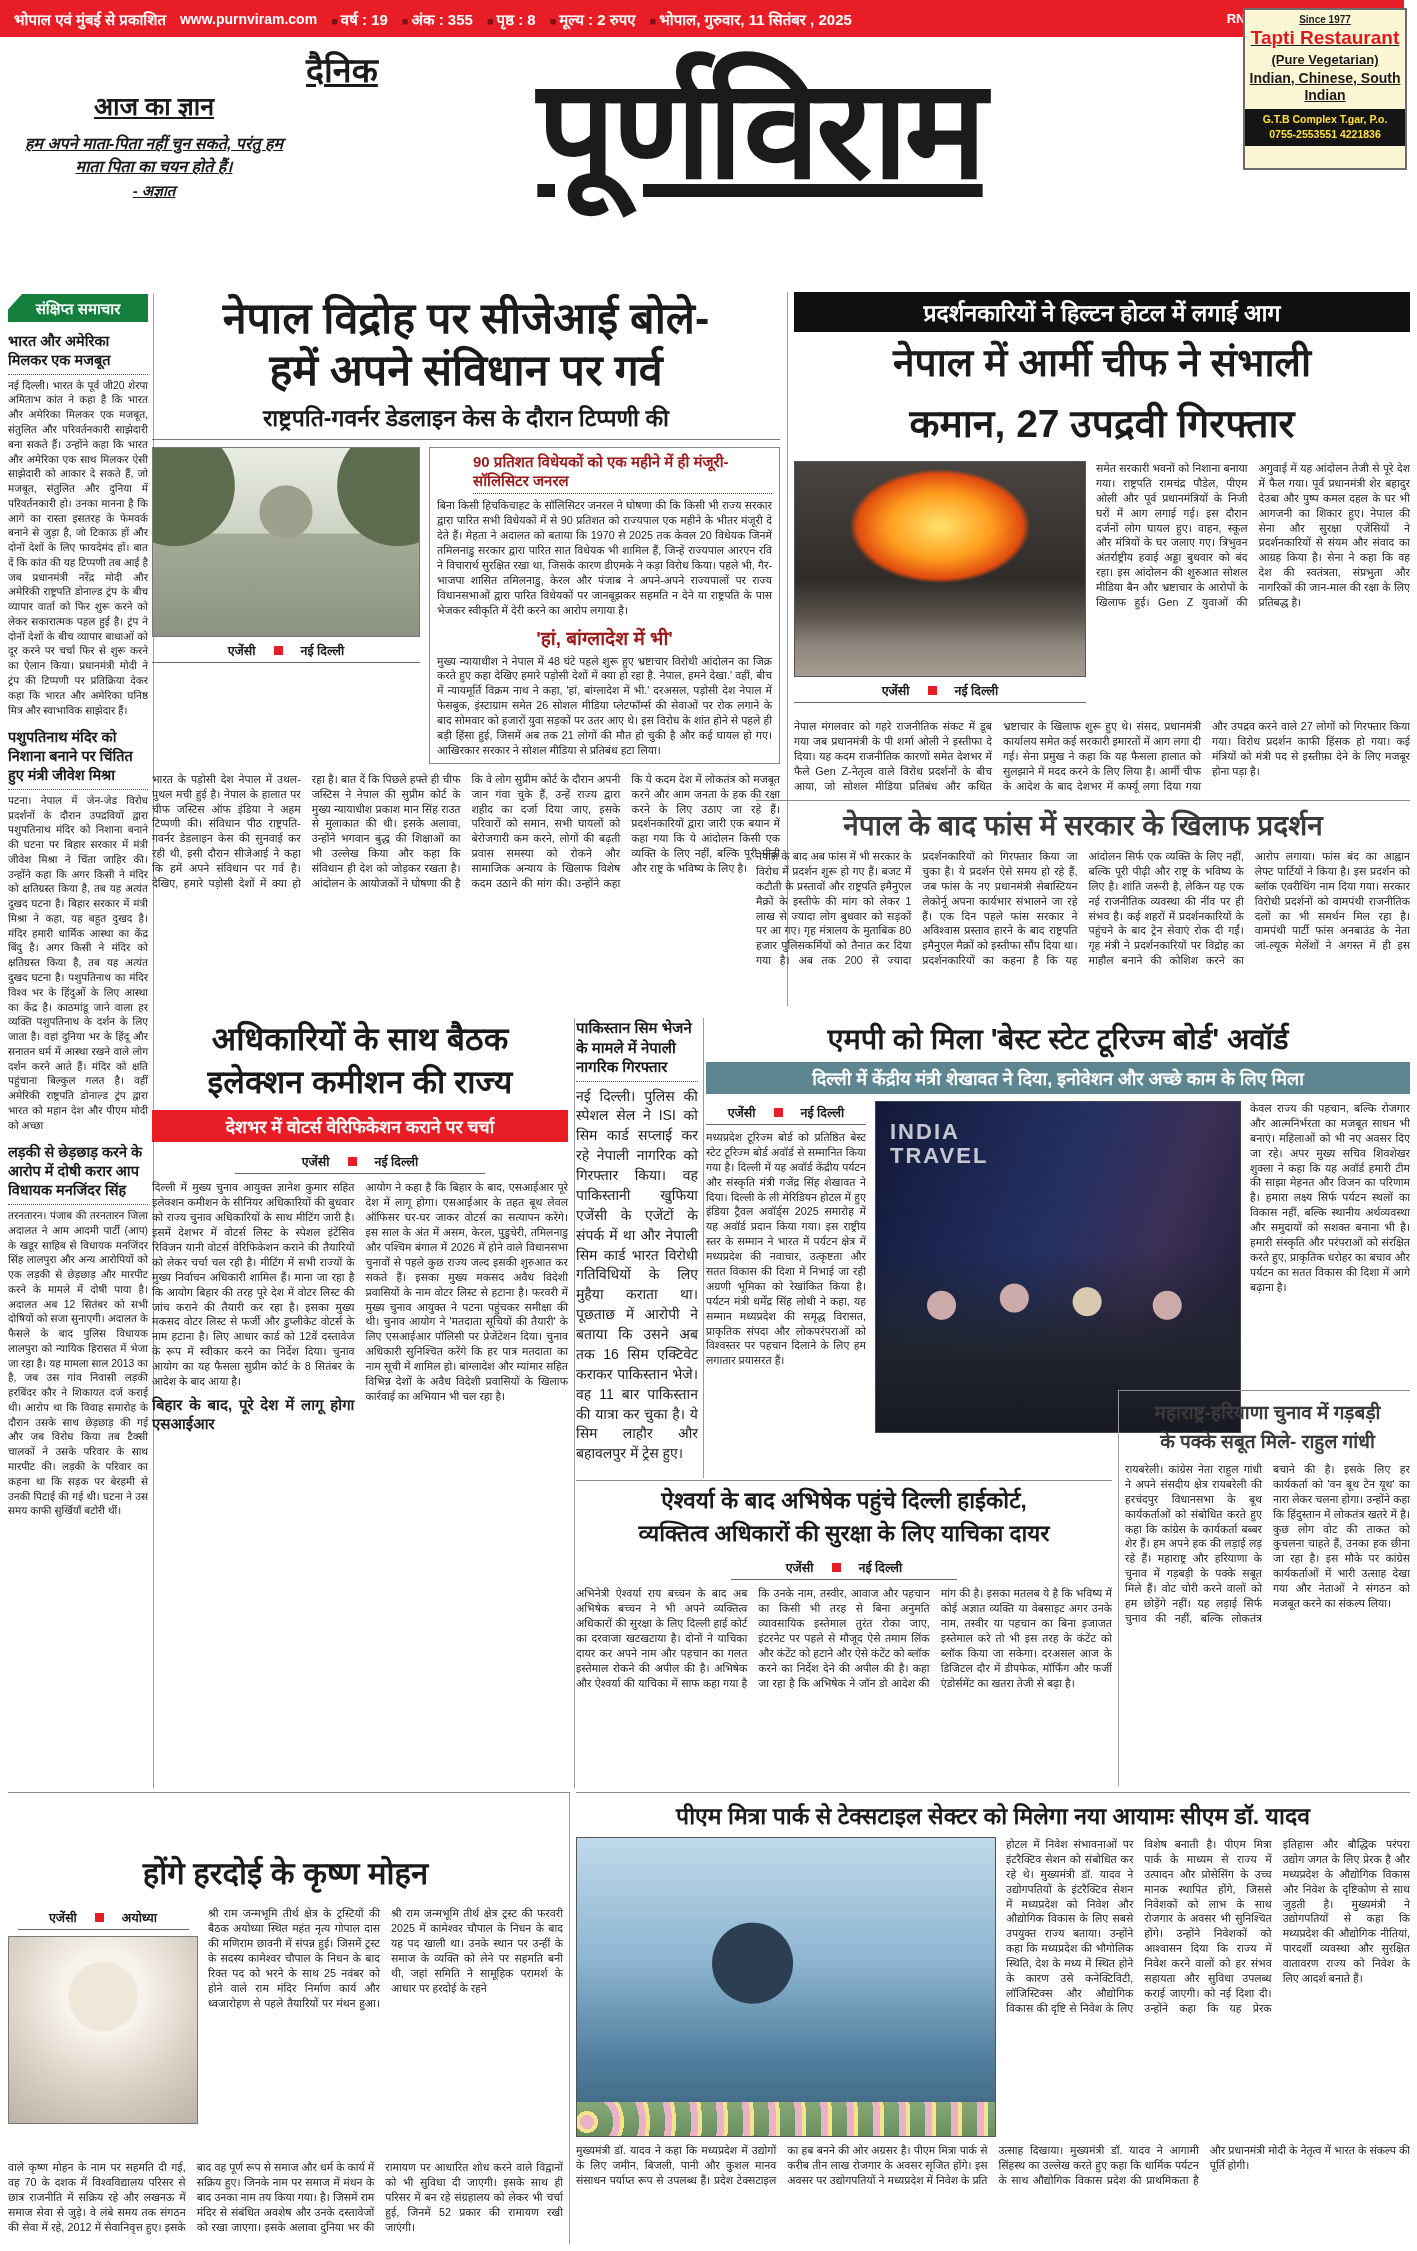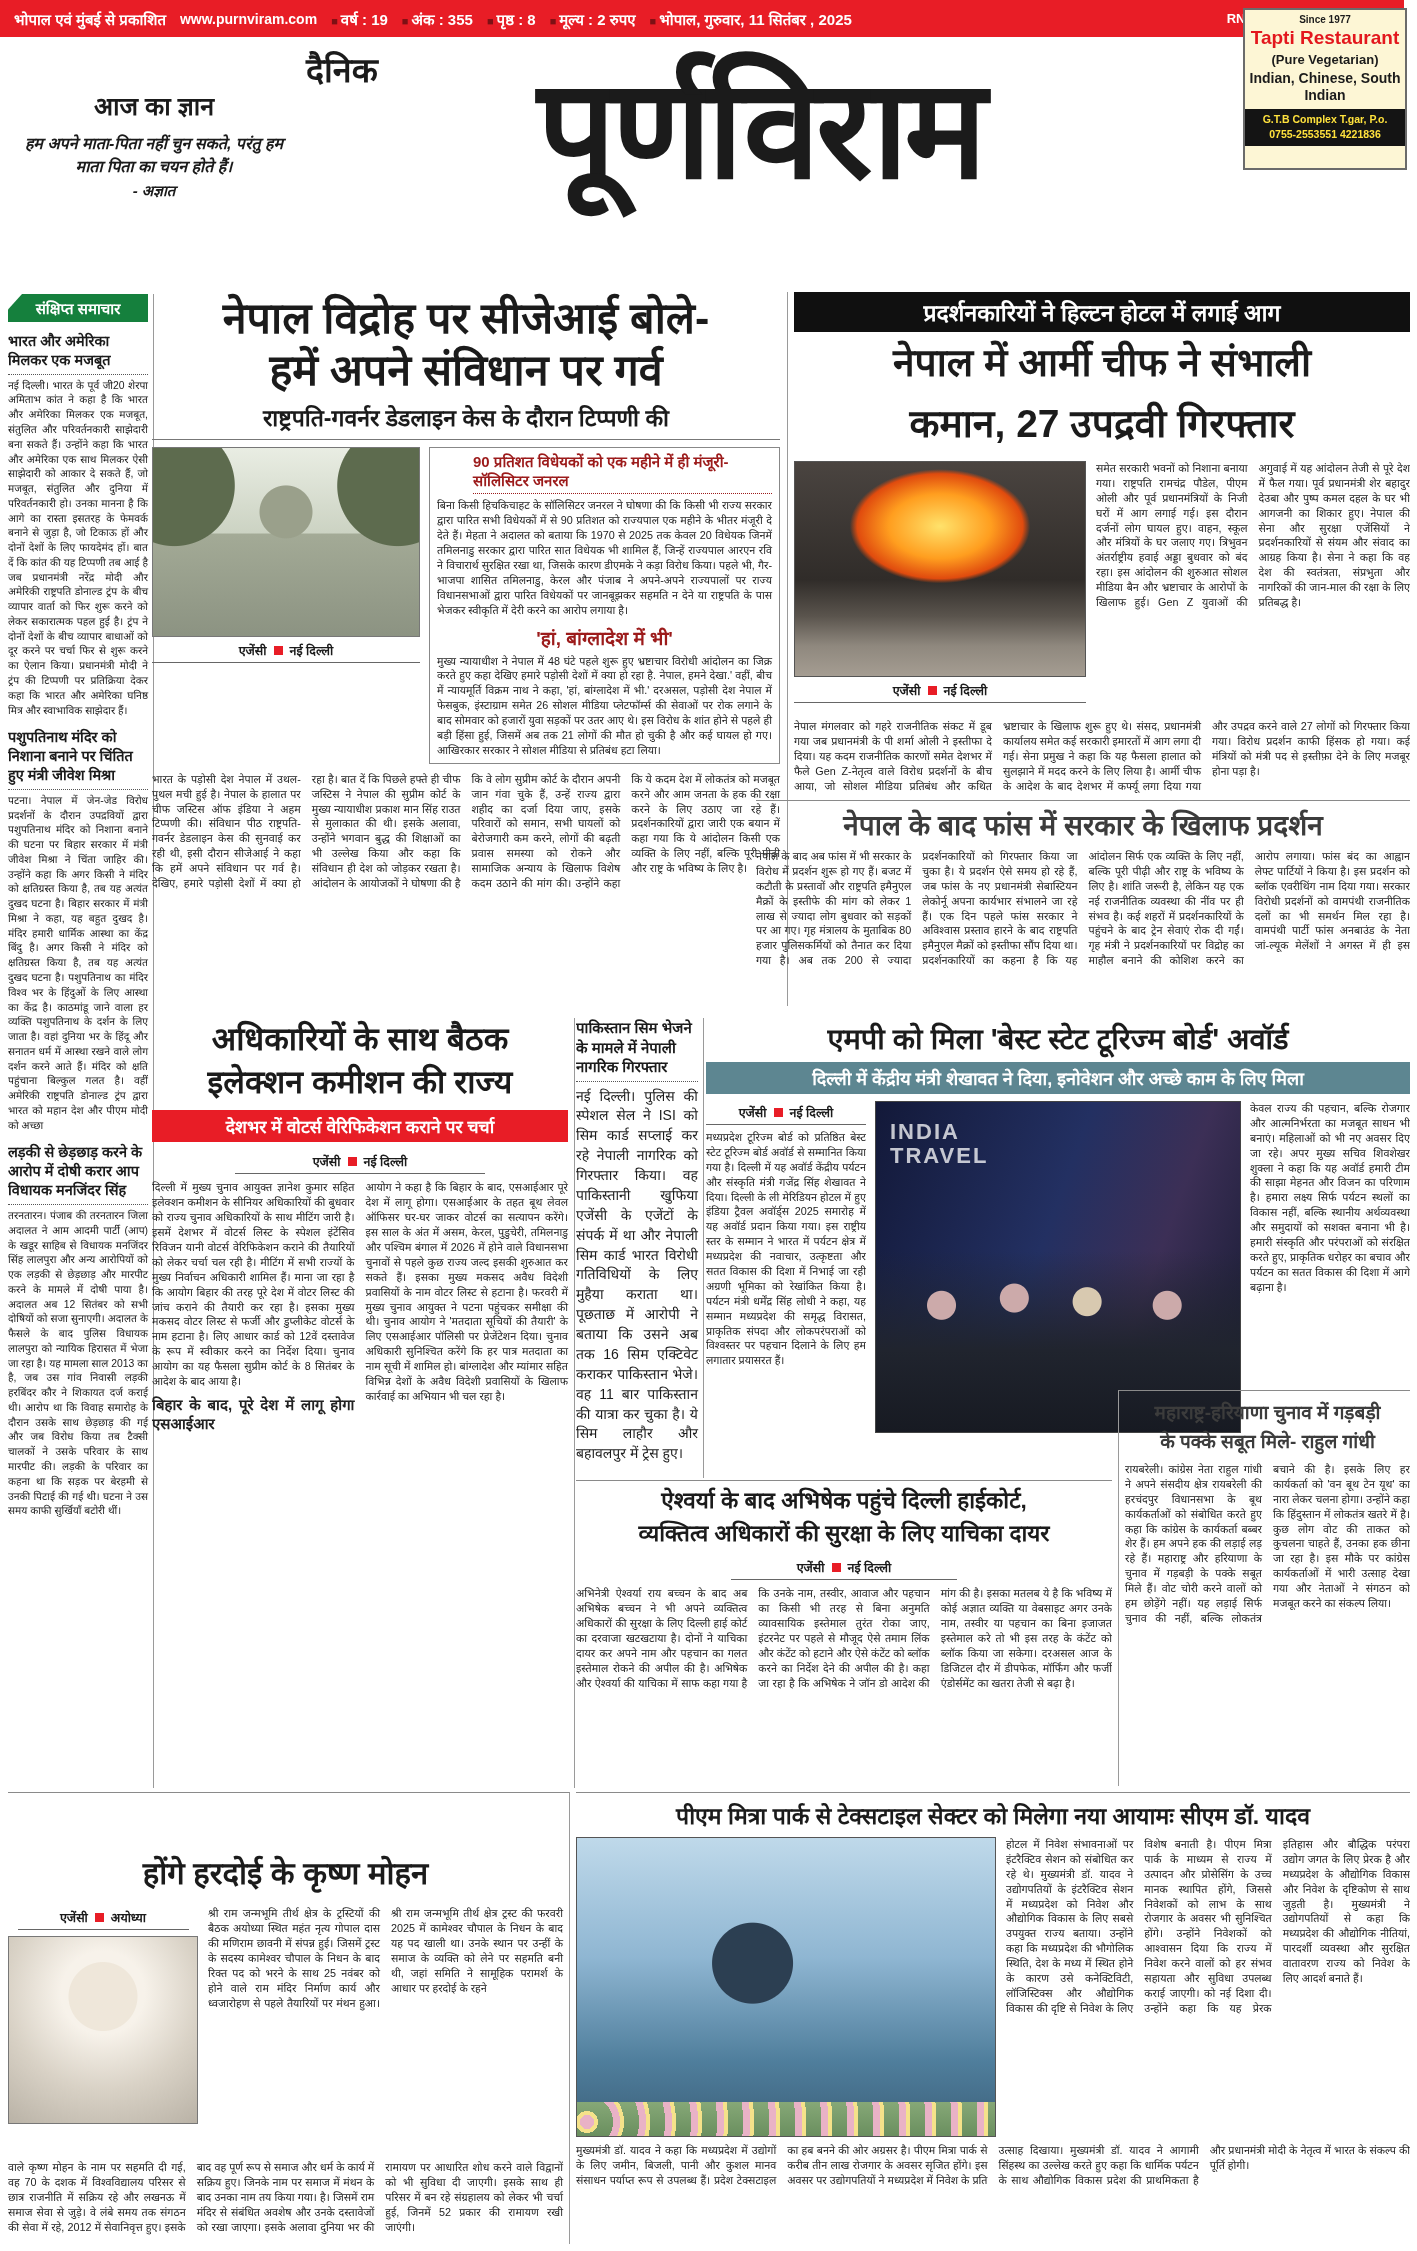--- a/index.html
+++ b/index.html
@@ -1,18 +1,18 @@
 <!DOCTYPE html>
 <html lang="hi"><head>
 <meta charset="utf-8">
 <style>
   html,body{margin:0;padding:0;background:#f2f0ea;}
   .page{position:relative;width:1417px;height:2251px;background:#ffffff;
         font-family:"Liberation Sans","DejaVu Sans",sans-serif;color:#1b1b1b;overflow:hidden;}
-  .abs{position:absolute;}
+  .abs{position:absolute;text-decoration:underline;}
   .sec{position:absolute;overflow:hidden;}
   .just{text-align:justify;}
   
   .gyaan{left:18px;top:88px;width:272px;text-align:center;}
   .gyaan .gh{font-size:25px;font-weight:800;}
   .gyaan .gt{font-size:16px;font-weight:700;font-style:italic;line-height:1.45;margin-top:10px;}
   .gyaan .ga{font-size:15px;font-weight:700;font-style:italic;margin-top:2px;}
   .daily{left:306px;top:46px;font-size:34px;font-weight:800;}
   .mast-title{left:295px;top:36px;width:930px;text-align:center;font-size:138px;font-weight:800;
               line-height:1.35;letter-spacing:-4px;white-space:nowrap;}
@@ -25,21 +25,21 @@
   .adbox .adphone{background:#141414;color:#ffe23d;font-size:10.5px;font-weight:700;
                   margin-top:5px;padding:3px 2px;line-height:1.5;}
   
   .infobar{left:0;top:248px;width:1404px;height:37px;background:#e81d26;color:#fff;
            display:flex;align-items:center;gap:14px;padding:0 14px;box-sizing:border-box;
            font-weight:800;font-size:15px;}
   .infobar .web{font-size:14px;}
   .infobar .it::before{content:"■ ";color:#7d1014;font-size:11px;}
   .infobar .rni{margin-left:auto;font-size:13px;}
   
-  .byline{display:flex;align-items:center;justify-content:center;gap:7px;font-weight:800;
+  .byline{display:flex;align-items:center;justify-content:center;gap:18px;font-weight:800;
           font-size:12.5px;padding:3px 0;border-bottom:1px solid #666;text-align:center;}
   .redsq{display:inline-block;width:9px;height:9px;background:#e81d26;}
   .caption{margin-top:2px;}
   .body-txt{font-size:10.8px;line-height:1.38;color:#222;}
   .cols2{column-count:2;column-gap:11px;}
   .cols3{column-count:3;column-gap:11px;}
   .cols4{column-count:4;column-gap:11px;}
   .photo{position:relative;}
   
   .briefs{left:8px;top:294px;width:140px;height:1494px;border-right:1px solid #9a9a9a;padding-right:5px;}

